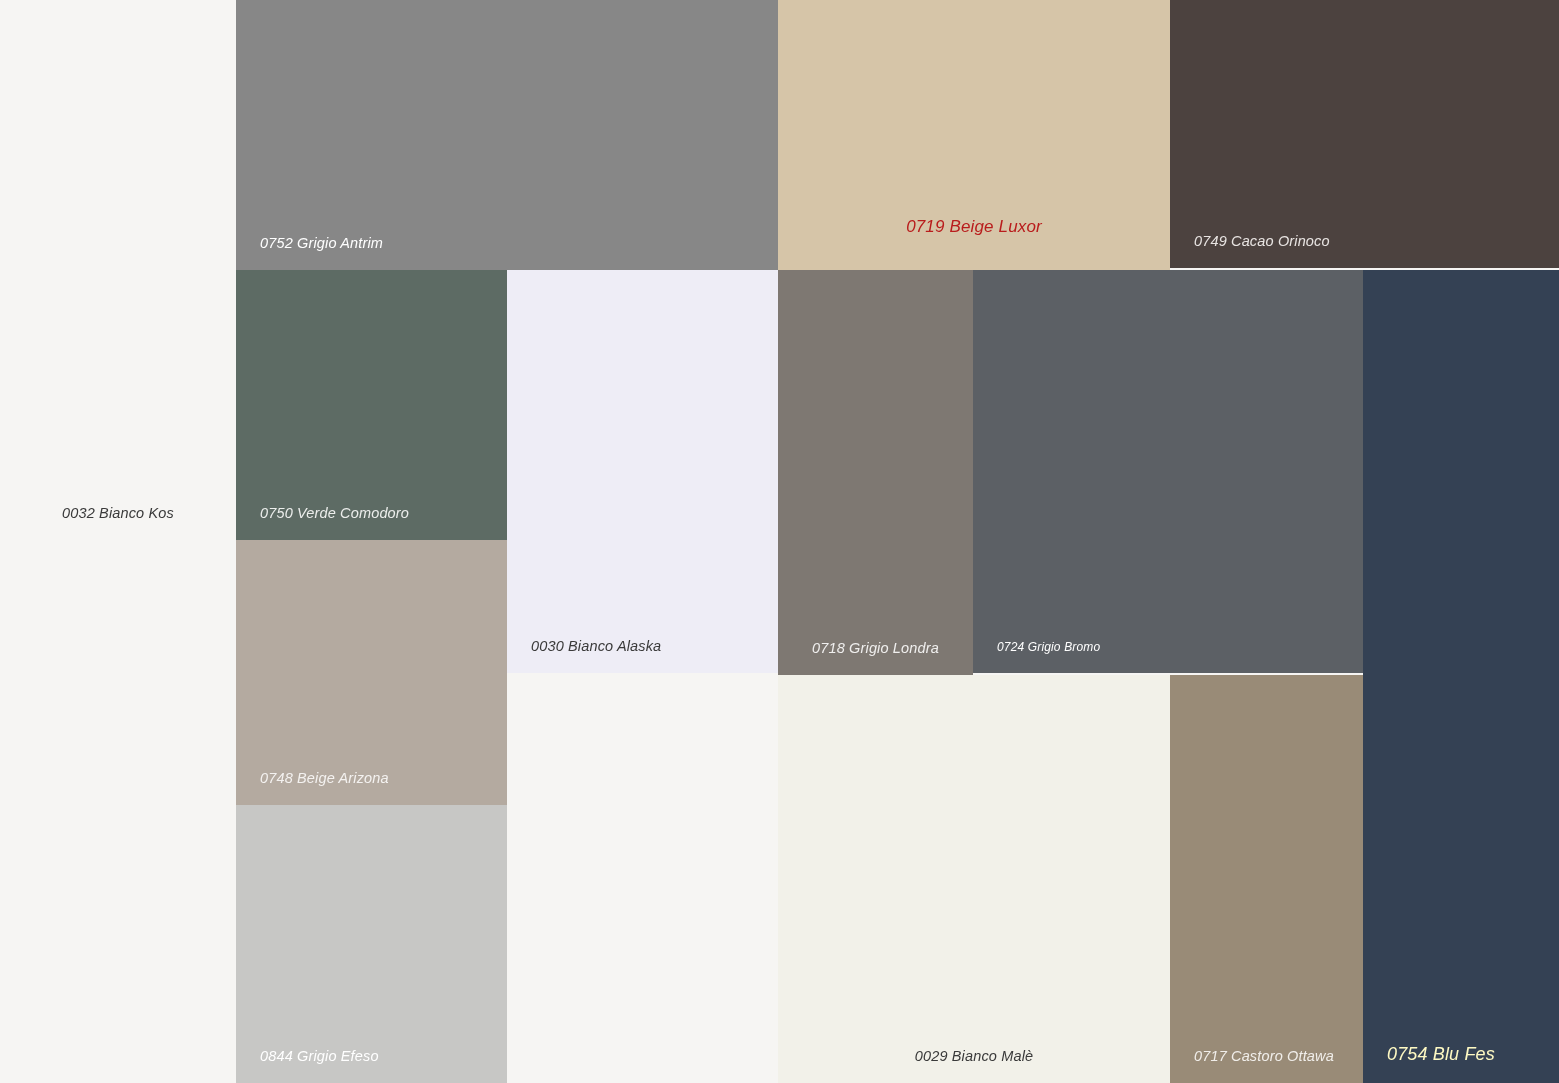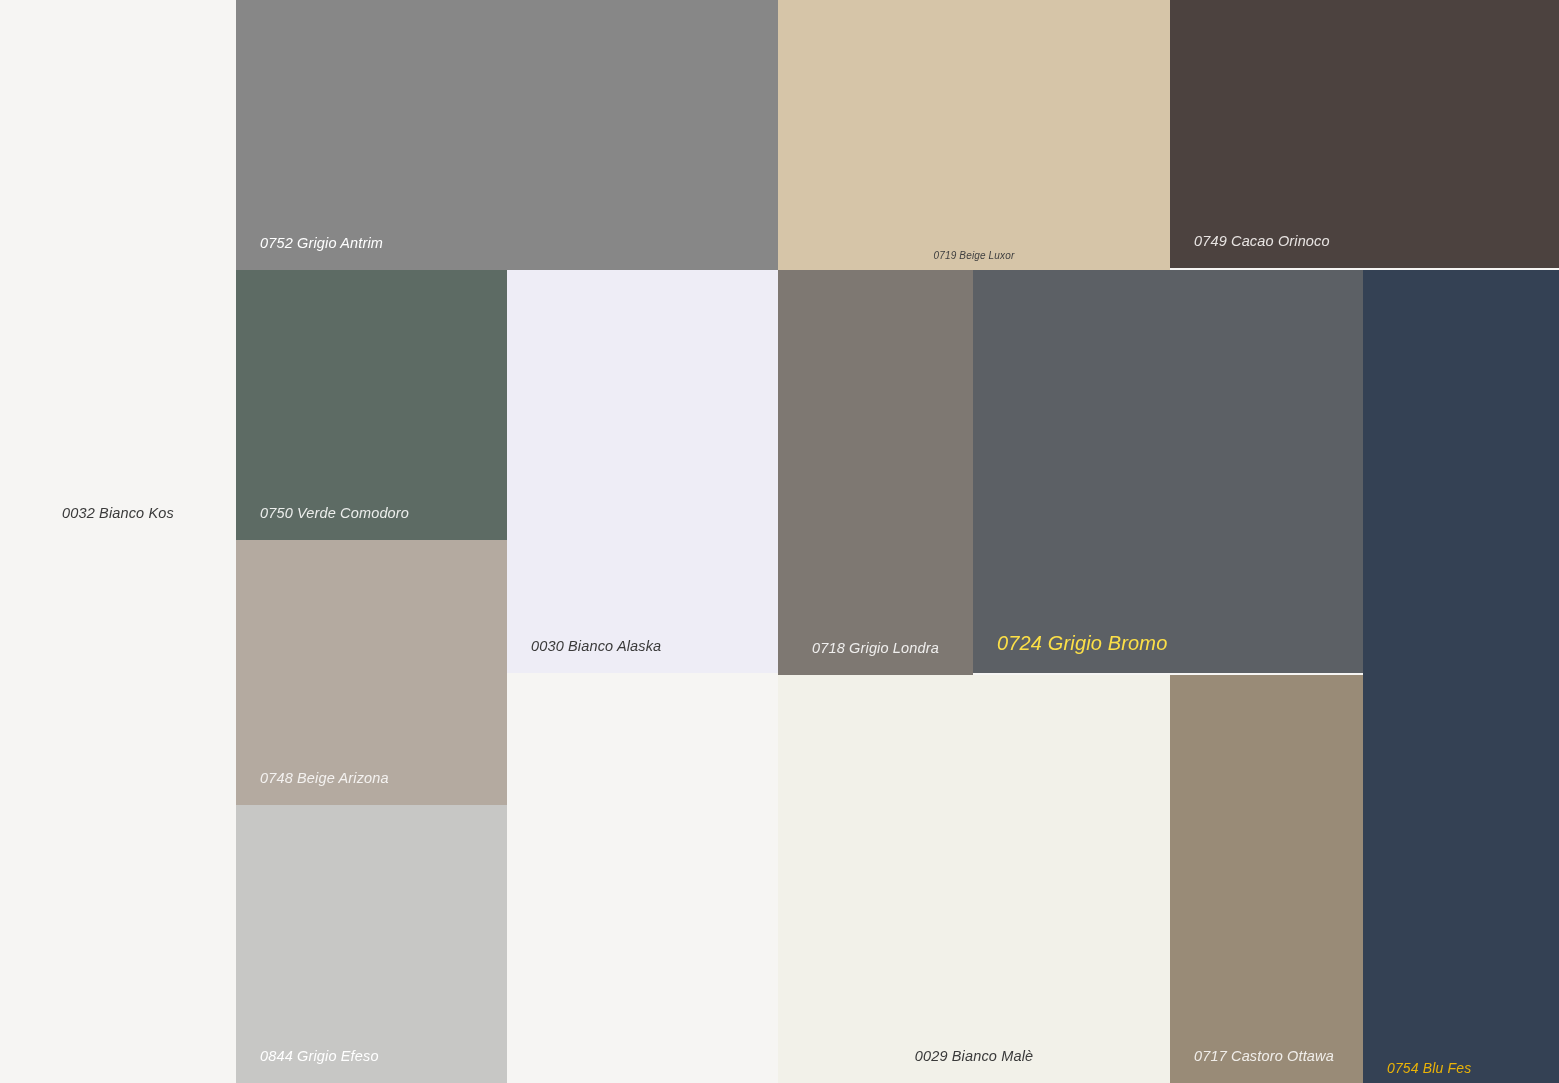--- a/index.html
+++ b/index.html
@@ -42,39 +42,39 @@
 <body>
 
 <div id="palette" style="background: rgb(246, 245, 243);">
     <div class="swatch center-label" style="left: 0px; top: 0px; width: 236px; height: 540px; background: rgb(246, 245, 243);">
       <span class="swatch-label" style="color: rgb(58, 58, 58); font-size: 14.5px; bottom: 20px;">0032 Bianco Kos</span>
     </div>
     <div class="swatch" style="left: 236px; top: 0px; width: 542px; height: 270px; background: rgb(135, 135, 135);">
       <span class="swatch-label" style="color: rgb(255, 255, 255); font-size: 14.5px; bottom: 20px;">0752 Grigio Antrim</span>
     </div>
     <div class="swatch center-label" style="left: 778px; top: 0px; width: 392px; height: 270px; background: rgb(214, 197, 168);">
-      <span class="swatch-label" style="color: #404040; font-size: 10px; bottom: 9px;">0719 Beige Luxor</span>
+      <span class="swatch-label" style="color: #b91c1c; font-size: 17px; bottom: 35px;">0719 Beige Luxor</span>
     </div>
     <div class="swatch" style="left: 1170px; top: 0px; width: 389px; height: 268px; background: rgb(76, 66, 63);">
       <span class="swatch-label" style="color: rgb(232, 228, 226); font-size: 14.5px; bottom: 20px;">0749 Cacao Orinoco</span>
     </div>
     <div class="swatch" style="left: 236px; top: 270px; width: 271px; height: 270px; background: rgb(93, 107, 100);">
       <span class="swatch-label" style="color: rgb(236, 238, 236); font-size: 14.5px; bottom: 20px;">0750 Verde Comodoro</span>
     </div>
     <div class="swatch" style="left: 507px; top: 270px; width: 271px; height: 403px; background: rgb(238, 237, 246);">
       <span class="swatch-label" style="color: rgb(58, 58, 58); font-size: 14.5px; bottom: 20px;">0030 Bianco Alaska</span>
     </div>
     <div class="swatch center-label" style="left: 778px; top: 270px; width: 195px; height: 405px; background: rgb(126, 120, 114);">
       <span class="swatch-label" style="color: rgb(240, 239, 238); font-size: 14.5px; bottom: 20px;">0718 Grigio Londra</span>
     </div>
     <div class="swatch" style="left: 973px; top: 270px; width: 390px; height: 403px; background: rgb(92, 96, 101);">
-      <span class="swatch-label" style="color: #fde047; font-size: 20px; bottom: 20px;">0724 Grigio Bromo</span>
+      <span class="swatch-label" style="color: #ffffff; font-size: 12px; bottom: 20px;">0724 Grigio Bromo</span>
     </div>
     <div class="swatch" style="left: 1363px; top: 270px; width: 196px; height: 813px; background: rgb(52, 65, 84);">
-      <span class="swatch-label" style="color: #eab308; font-size: 14px; bottom: 8px;">0754 Blu Fes</span>
+      <span class="swatch-label" style="color: #fef9c3; font-size: 18px; bottom: 20px;">0754 Blu Fes</span>
     </div>
     <div class="swatch" style="left: 236px; top: 540px; width: 271px; height: 265px; background: rgb(180, 170, 160);">
       <span class="swatch-label" style="color: rgb(244, 242, 240); font-size: 14.5px; bottom: 20px;">0748 Beige Arizona</span>
     </div>
     <div class="swatch" style="left: 236px; top: 805px; width: 271px; height: 278px; background: rgb(199, 199, 197);">
       <span class="swatch-label" style="color: rgb(255, 255, 255); font-size: 14.5px; bottom: 20px;">0844 Grigio Efeso</span>
     </div>
     <div class="swatch center-label" style="left: 778px; top: 675px; width: 392px; height: 408px; background: rgb(242, 241, 233);">
       <span class="swatch-label" style="color: rgb(58, 58, 58); font-size: 14.5px; bottom: 20px;">0029 Bianco Malè</span>
     </div>

